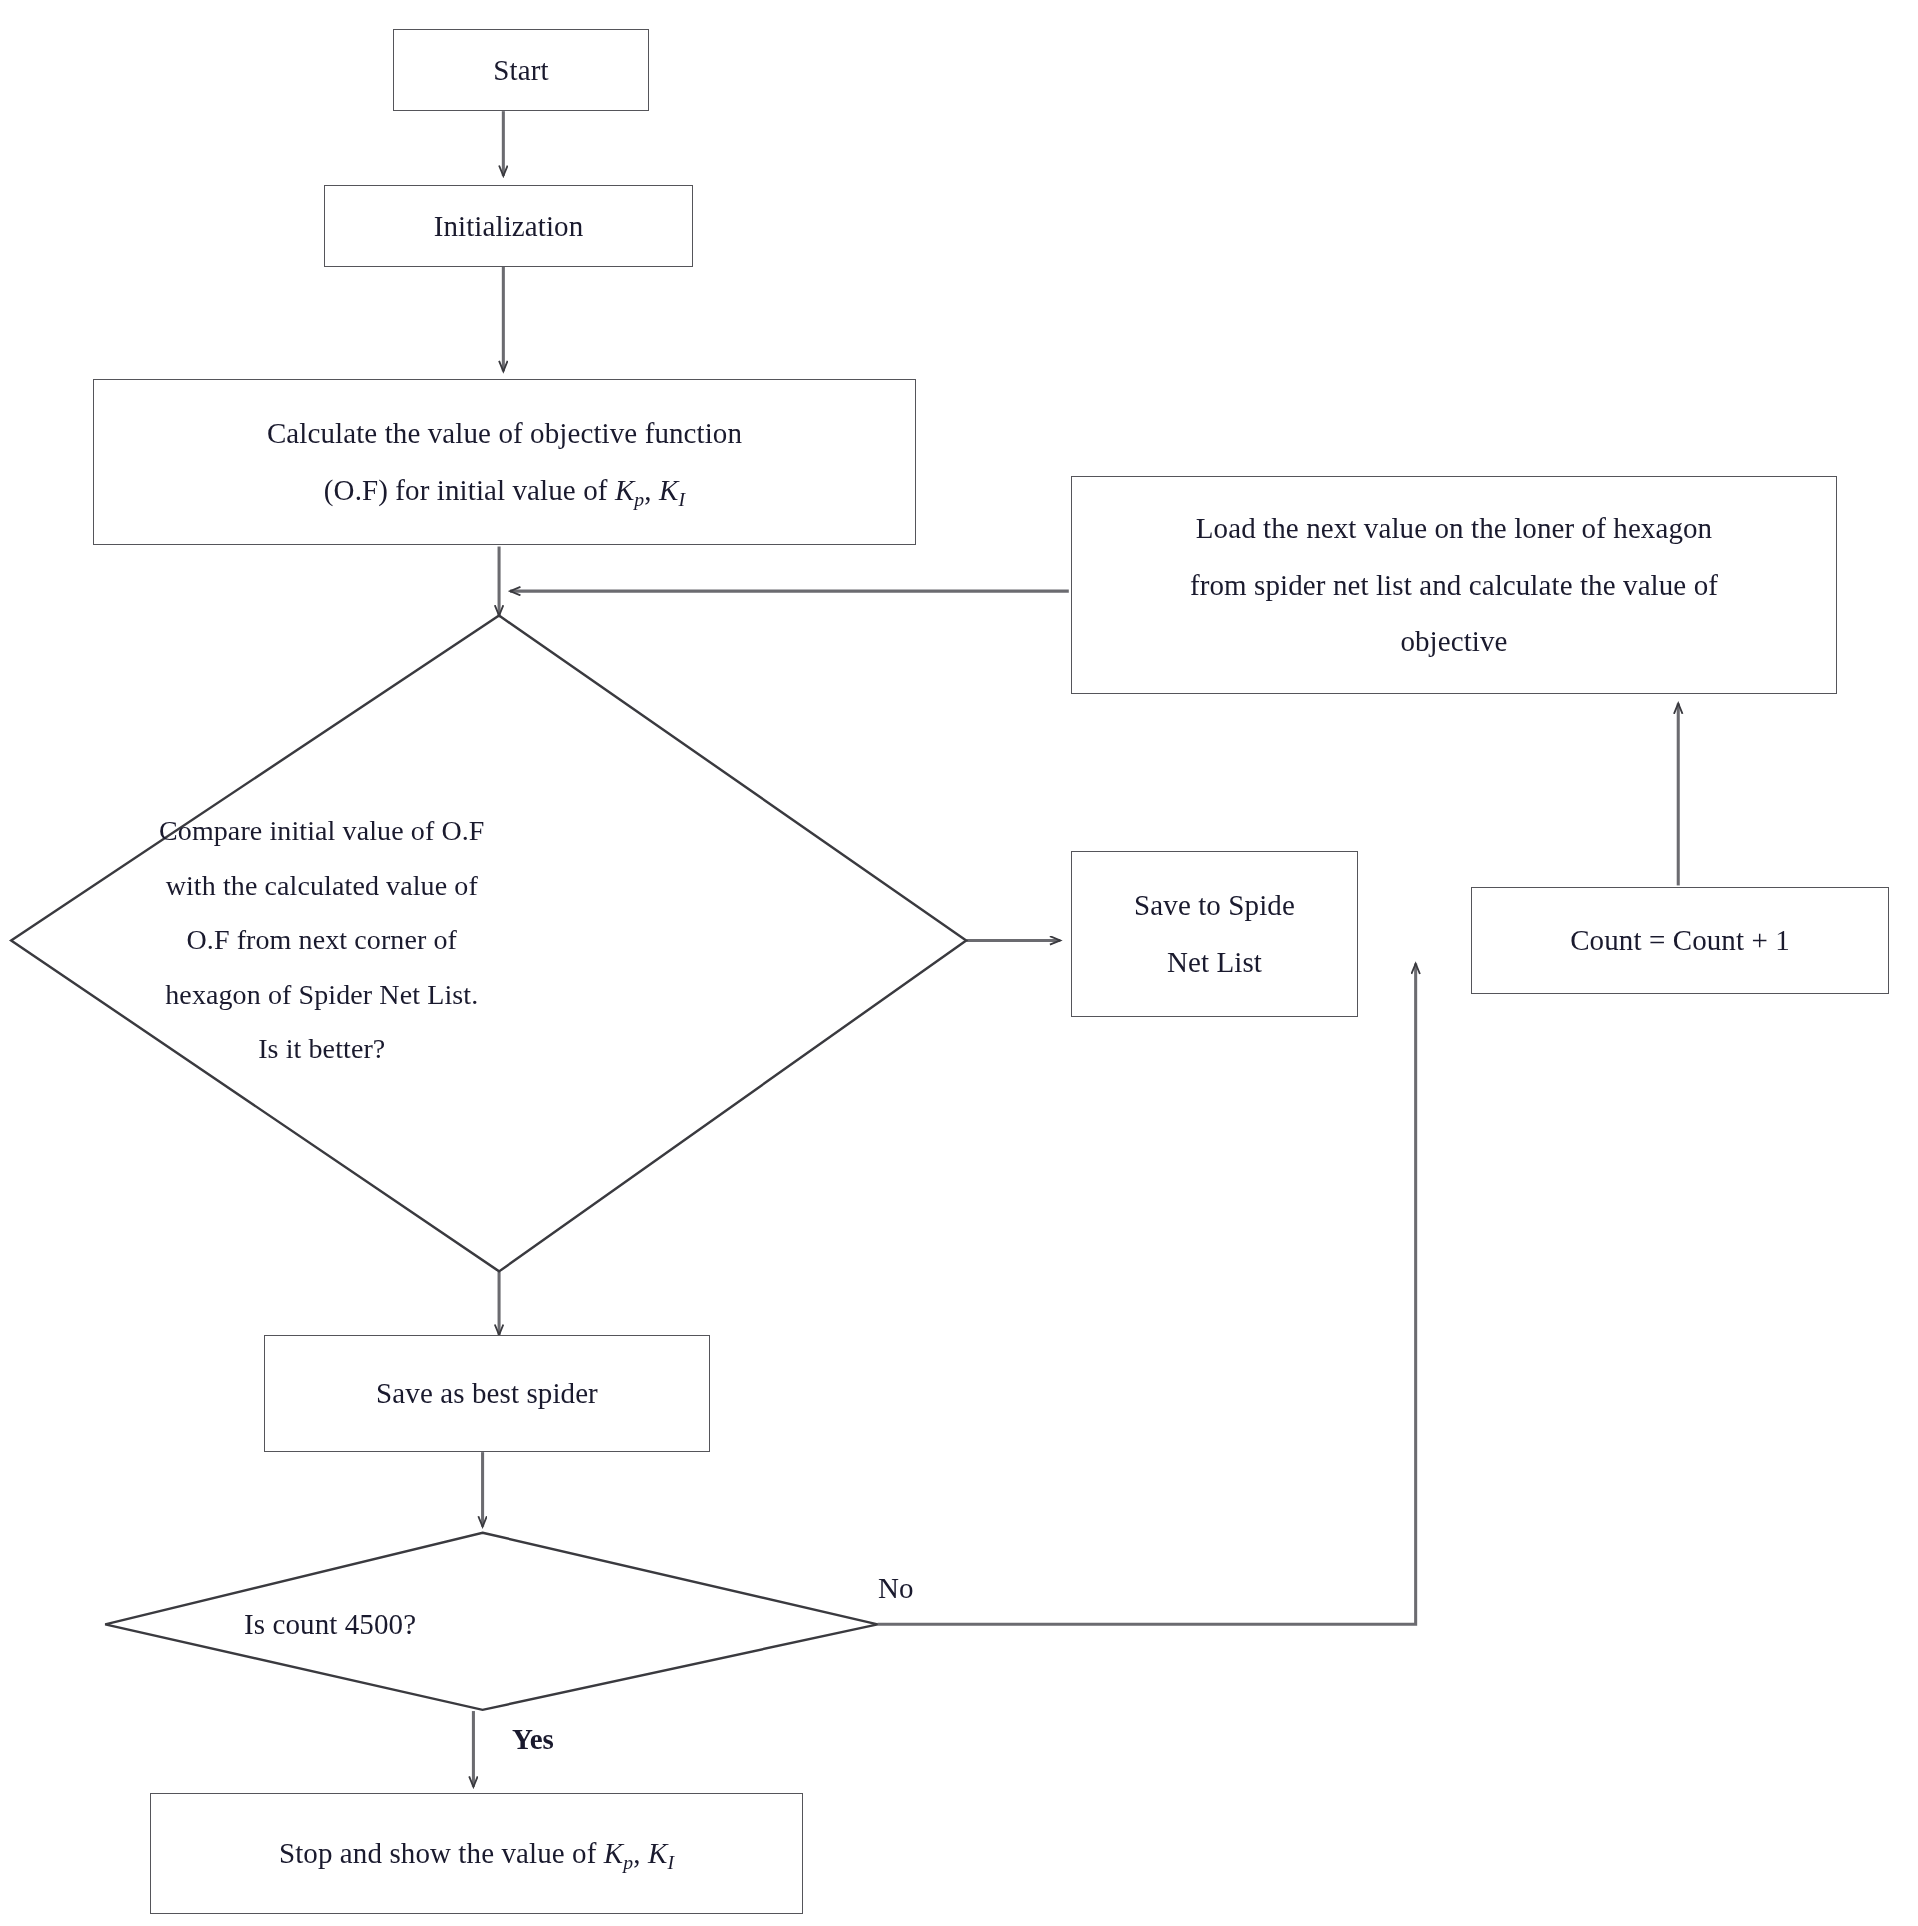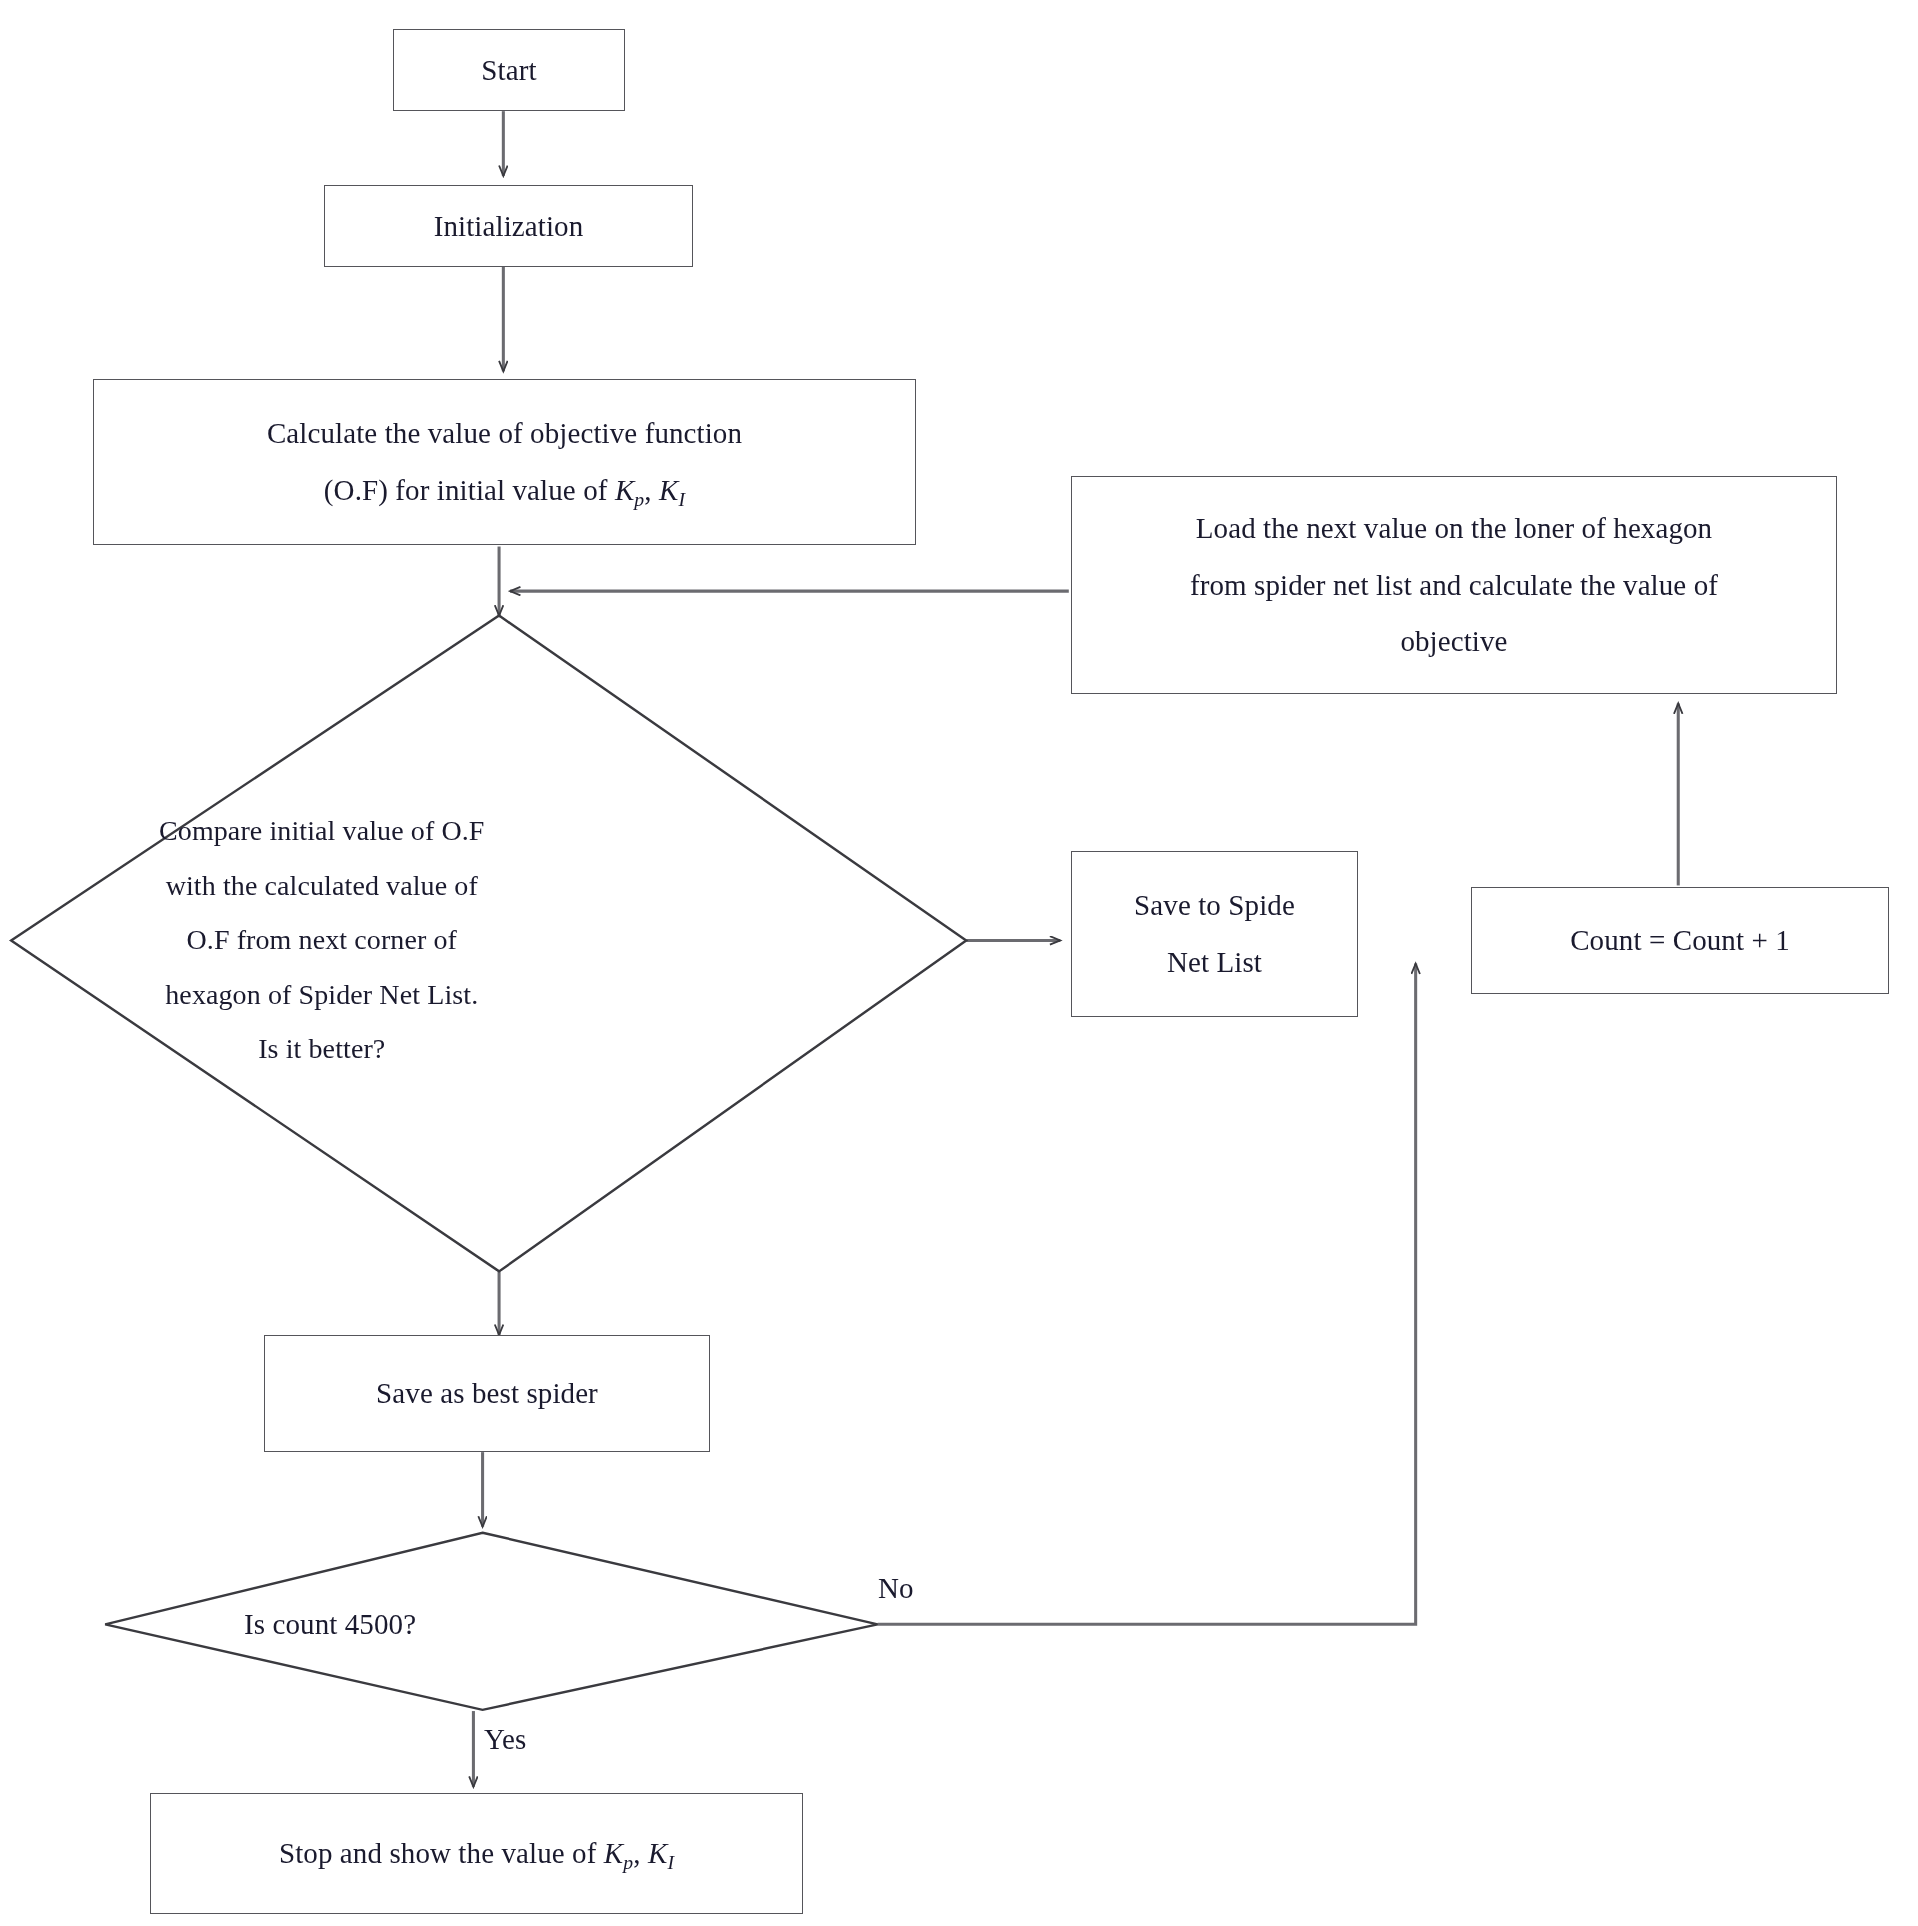--- a/index.html
+++ b/index.html
@@ -54,21 +54,21 @@
 
       <path d="M1437,2660 L2318,2660 L2318,1578" marker-end="url(#ah)"></path>
 
       <path d="M775,2802 L775,2926" marker-end="url(#ah)"></path>
     </g>
 
     <polygon points="817,1008 1582,1540 817,2082 18,1540" fill="none" stroke="#3a3a3f" stroke-width="4"></polygon>
     <polygon points="790,2510 1437,2660 790,2800 172,2660" fill="none" stroke="#3a3a3f" stroke-width="4"></polygon>
   </svg>
 
-  <div class="node rect" style="left:393px;top:29px;width:232px;height:82px;">
+  <div class="node rect" style="left:393px;top:29px;width:256px;height:82px;">
     <span class="lbl f48 inner">Start</span>
   </div>
 
   <div class="node rect" style="left:324px;top:185px;width:369px;height:82px;justify-content:center;">
     <span class="lbl f48 inner">Initialization</span>
   </div>
 
   <div class="node rect" style="left:93px;top:379px;width:823px;height:166px;">
     <div class="lbl f47">
       <div>Calculate the value of objective function</div>
@@ -115,16 +115,16 @@
     <div class="txt lbl f47">Is count 4500?</div>
   </div>
 
   <div class="node rect" style="left:150px;top:1793px;width:653px;height:121px;">
     <div class="lbl f47 inner">
       <span>Stop and show the value of  </span><span class="ital"><span>K</span><sub>p</sub></span><span>, </span><span class="ital"><span>K</span><sub>I</sub></span>
     </div>
   </div>
 
   <div class="edgelabel" style="left:878px;top:1572px;">No</div>
-  <div class="edgelabel" style="left:484px;top:1723px;">Yes</div>
+  <div class="edgelabel" style="left:512px;top:1723px;font-weight:bold;">Yes</div>
 
 </div>
 
 
 </body></html>

